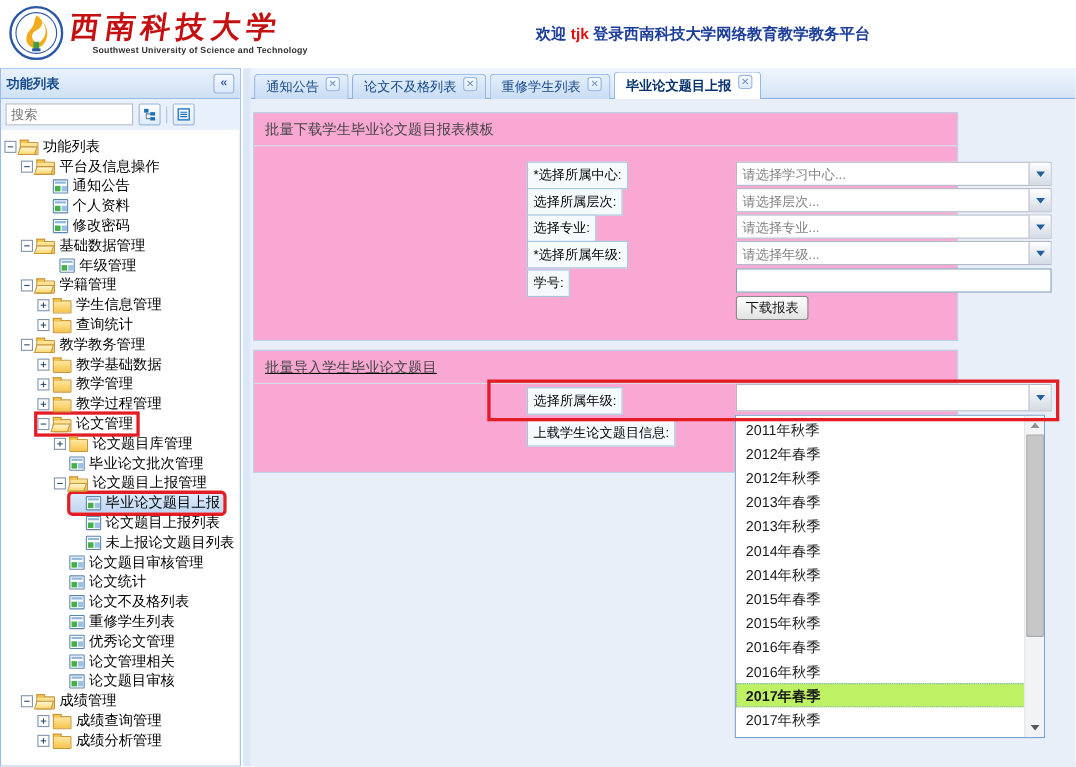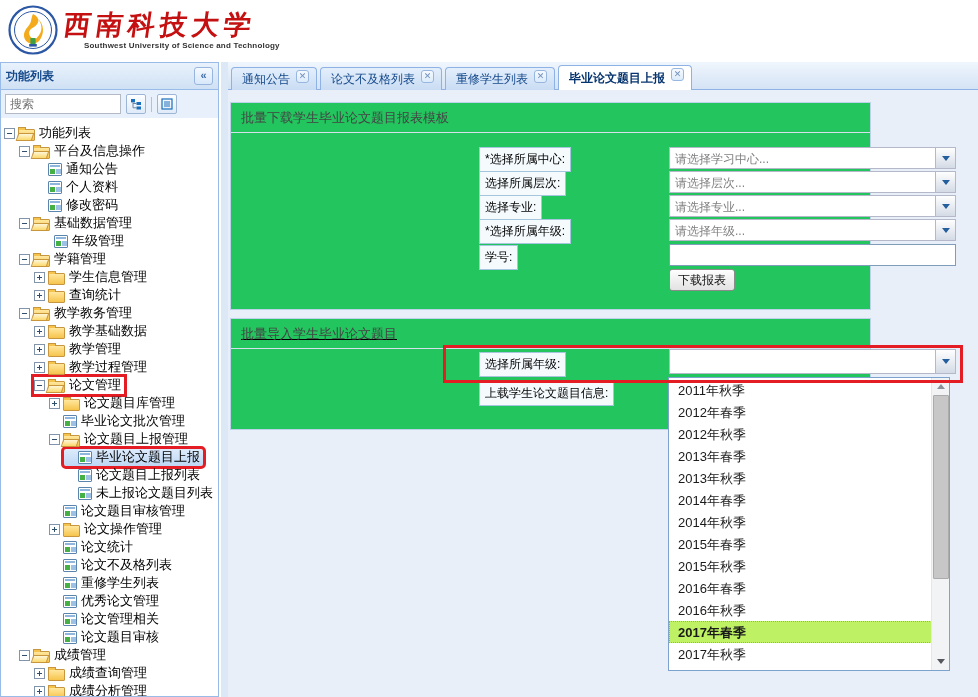--- a/index.html
+++ b/index.html
@@ -61,21 +61,21 @@
           background:linear-gradient(#f0f6fd,#d4e3f5);border-bottom:1px solid #8db2e3;
           display:flex;align-items:flex-end;padding-left:3px;gap:3px;}
   .tab{height:23px;box-sizing:border-box;display:flex;align-items:center;gap:6px;padding:0 7px 0 10px;
        border:1px solid #8db2e3;border-bottom:none;border-radius:4px 4px 0 0;
        background:linear-gradient(#e4effc,#c9dcf3);color:#15498b;position:relative;top:1px;cursor:pointer;}
   .tab.active{background:#fff;font-weight:bold;color:#05336e;height:25px;}
   .tab-close{width:13px;height:13px;box-sizing:border-box;border:1px solid #98b7e0;border-radius:3px;
        background:linear-gradient(#f6faff,#dcebfb);color:#7291bd;font-size:9px;line-height:10px;
        text-align:center;align-self:flex-start;margin-top:2px;cursor:pointer;}
 
-  .panel{position:absolute;left:2px;width:641px;box-sizing:border-box;background:#22c55e;
+  .panel{position:absolute;left:2px;width:641px;box-sizing:border-box;background:#f9a8d4;
          border:1px solid #bcd2e8;}
   #panel1{top:40px;height:208px;}
   #panel2{top:256px;height:112px;text-decoration:underline;}
   .panel-title{height:29px;line-height:29px;padding-left:10px;color:#444;font-size:13px;
          border-bottom:1px solid #d5e0ec;}
   .label-box{position:absolute;border:1px solid #a5c6dd;background:#f5fafd;padding:3px 5px;
          font-size:12px;color:#000;white-space:nowrap;}
   .combo{position:absolute;left:438px;width:287px;height:22px;box-sizing:border-box;
          border:1px solid #b5b8c8;background:#fff;display:flex;cursor:pointer;}
   .combo-text{flex:1;padding:3px 5px;color:#808080;font-size:12px;overflow:hidden;white-space:nowrap;}
@@ -128,20 +128,21 @@
         <circle cx="25" cy="25" r="18.5" fill="#fff" stroke="#2b57a5" stroke-width="1"></circle>
         <path d="M25 9 C33 13 31 19 26 22 C20 25 19 30 26 35 C34 30 36 21 30 14 C36 19 37 29 31 36 C24 42 15 37 16 29 C17 23 22 21 23 16 C23.5 13 24 11 25 9 Z" fill="#f3ab1d"></path>
         <rect x="22.4" y="33" width="5.2" height="7" fill="#3f9f46"></rect>
         <rect x="21.2" y="39" width="7.6" height="2.6" fill="#2b57a5"></rect>
       </svg>
     </div>
     <div class="uniblock">
       <div class="uni-zh">西南科技大学</div>
       <div class="uni-en">Southwest University of Science and Technology</div>
     </div>
+    <div class="welcome"><span>欢迎 </span><span class="user">tjk</span><span> 登录西南科技大学网络教育教学教务平台</span></div>
   </div>
 
   <div id="sidebar">
     <div class="sb-header">
       <span>功能列表</span>
       <span class="collapse-btn">«</span>
     </div>
     <div class="sb-search">
       <input class="search-input" placeholder="搜索" style="">
       <span class="sb-btn">
@@ -310,27 +311,20 @@
   </div>
         <div class="tree-row" style="padding-left: 48px;">
     <span class="rowwrap">
       <span class="tgl hid"></span>
       <span class="node-icon leaf-icon"></span>
       <span class="node-label">论文题目审核管理</span>
     </span>
   </div>
         <div class="tree-row" style="padding-left: 48px;">
     <span class="rowwrap">
-      <span class="tgl plus"></span>
-      <span class="node-icon folder"></span>
-      <span class="node-label">论文操作管理</span>
-    </span>
-  </div>
-        <div class="tree-row" style="padding-left: 48px;">
-    <span class="rowwrap">
       <span class="tgl hid"></span>
       <span class="node-icon leaf-icon"></span>
       <span class="node-label">论文统计</span>
     </span>
   </div>
         <div class="tree-row" style="padding-left: 48px;">
     <span class="rowwrap">
       <span class="tgl hid"></span>
       <span class="node-icon leaf-icon"></span>
       <span class="node-label">论文不及格列表</span>

